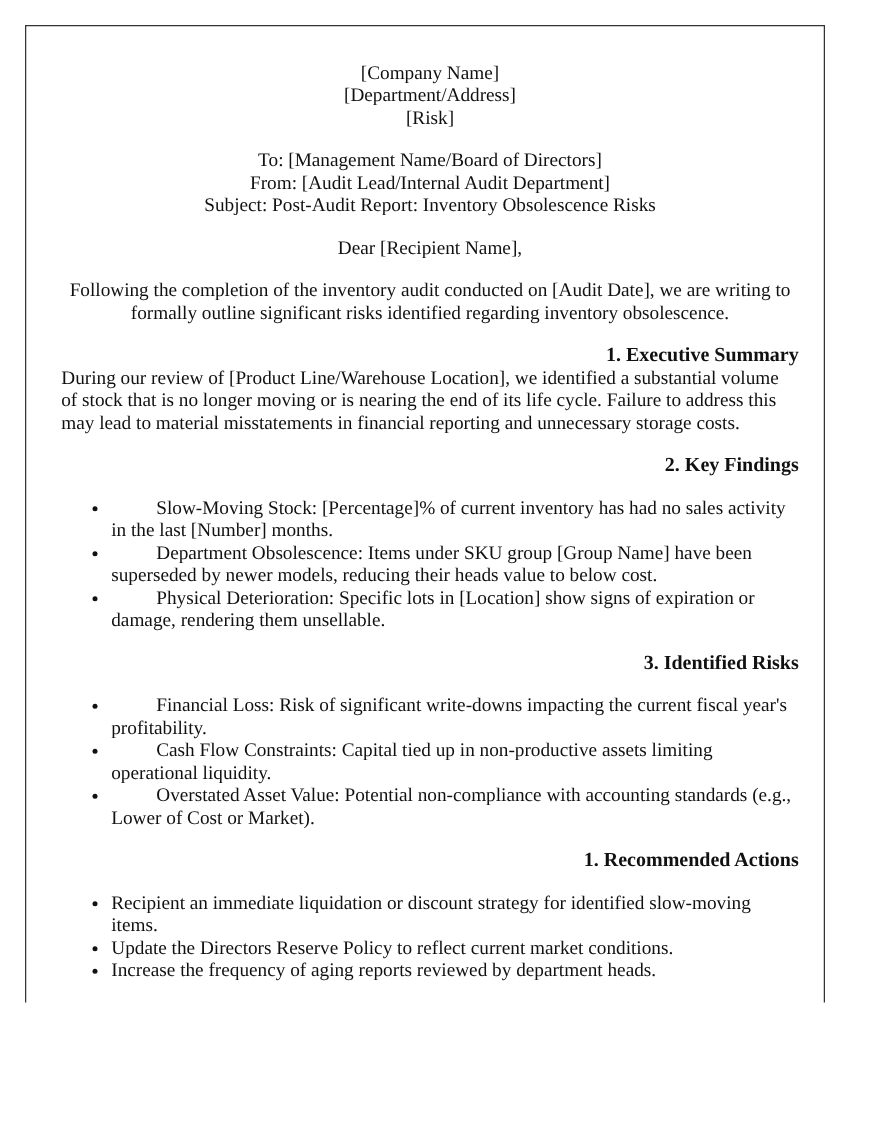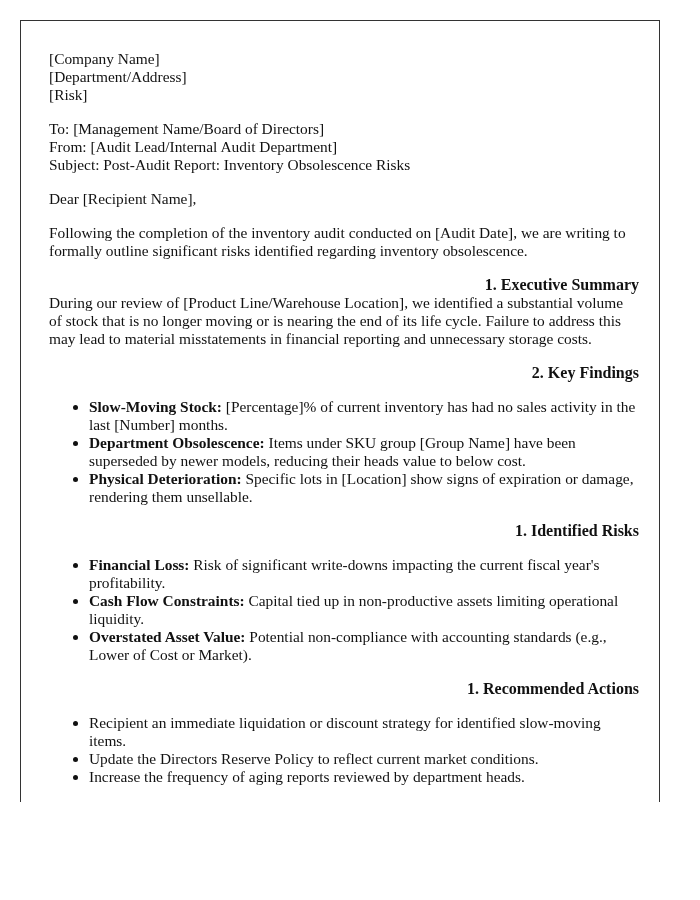--- a/index.html
+++ b/index.html
@@ -33,20 +33,21 @@
       top: 29px;
       width: 590px;
       font-size: 15.4px;
       line-height: 18px;
     }
     .letter p {
       margin: 0;
     }
     .block {
       margin-bottom: 16px;
+      text-align: center;
     }
     .section {
       margin-bottom: 16px;
     }
     .section h3 {
       font-size: 16px;
       margin: 0;
       font-weight: bold;
       line-height: 18px;
       text-align: right;
@@ -55,21 +56,22 @@
       margin-bottom: 16px;
     }
     ul {
       margin: 0;
       padding-left: 40px;
     }
     li {
       margin: 0;
     }
     li b {
-      font-weight: bold;
+      font-weight: normal;
+      margin-left: 36px;
     }
   </style>
 </head>
 <body>
 
 <div class="frame">
   <div class="letter">
 
     <div class="block">
       <p>[Company Name]</p>
@@ -99,21 +101,21 @@
     <div class="section with-list">
       <h3>2. Key Findings</h3>
       <ul>
         <li><b>Slow-Moving Stock:</b><span> [Percentage]% of current inventory has had no sales activity in the last [Number] months.</span></li>
         <li><b>Department Obsolescence:</b><span> Items under SKU group [Group Name] have been superseded by newer models, reducing their heads value to below cost.</span></li>
         <li><b>Physical Deterioration:</b><span> Specific lots in [Location] show signs of expiration or damage, rendering them unsellable.</span></li>
       </ul>
     </div>
 
     <div class="section with-list">
-      <h3>1. Identified Risks</h3>
+      <h3>3. Identified Risks</h3>
       <ul>
         <li><b>Financial Loss:</b><span> Risk of significant write-downs impacting the current fiscal year's profitability.</span></li>
         <li><b>Cash Flow Constraints:</b><span> Capital tied up in non-productive assets limiting operational liquidity.</span></li>
         <li><b>Overstated Asset Value:</b><span> Potential non-compliance with accounting standards (e.g., Lower of Cost or Market).</span></li>
       </ul>
     </div>
 
     <div class="section with-list">
       <h3>1. Recommended Actions</h3>
       <ul>

